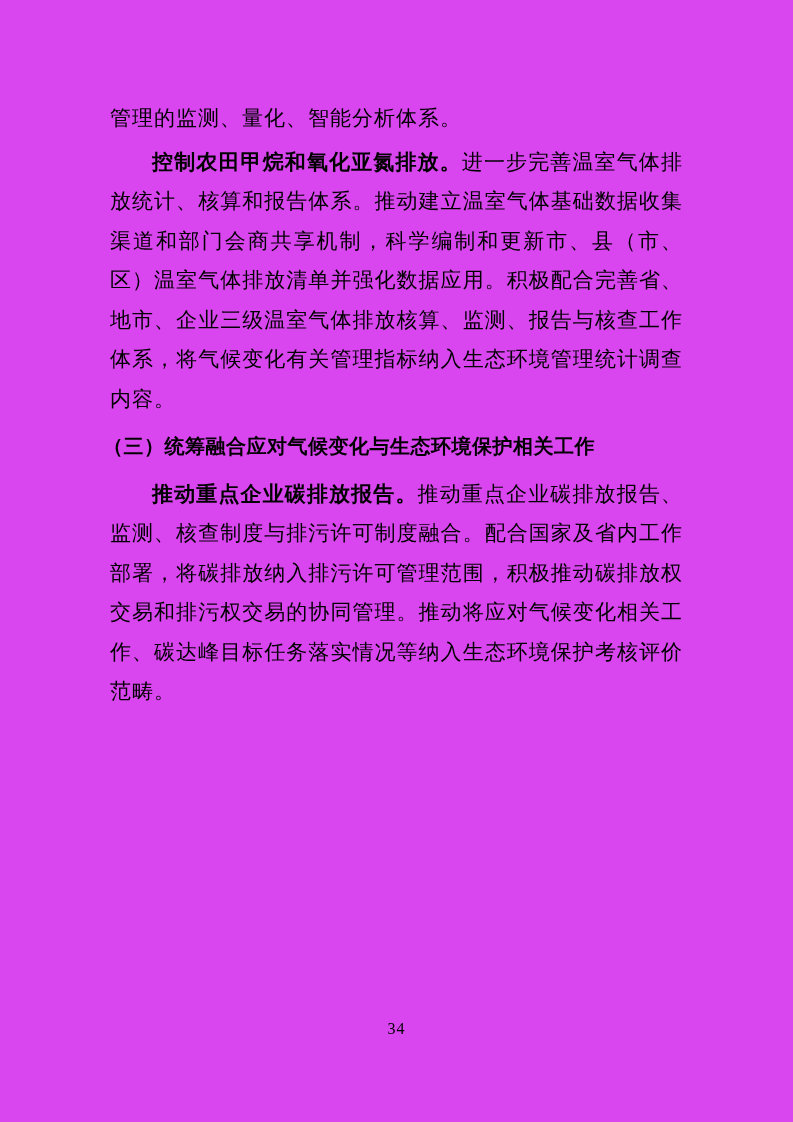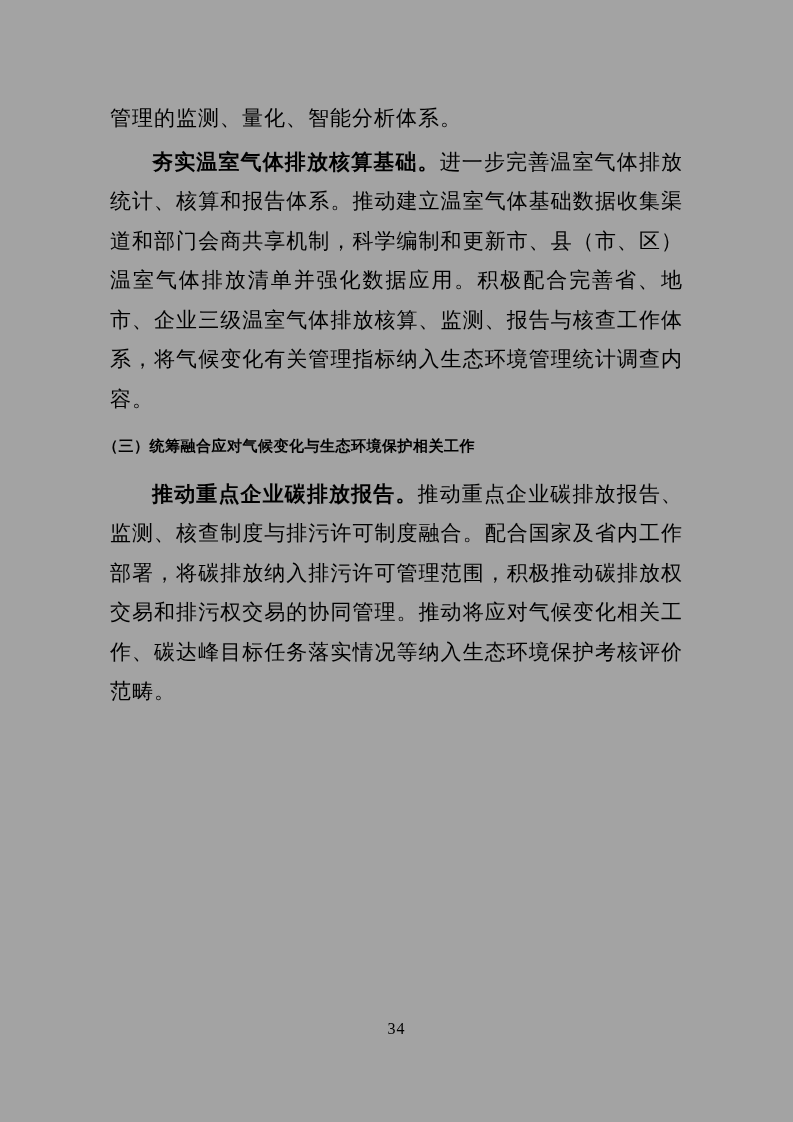--- a/index.html
+++ b/index.html
@@ -5,21 +5,21 @@
   html, body {
     margin: 0;
     padding: 0;
     background: #e8e8e8;
   }
   .page {
     position: relative;
     width: 793px;
     height: 1122px;
     margin: 0 auto;
-    background: #a3a3a3;
+    background: #d946ef;
     overflow: hidden;
     font-family: "Liberation Serif", "DejaVu Serif", serif;
     color: #000000;
   }
   .content {
     position: absolute;
     top: 95px;
     left: 110px;
     width: 573px;
     text-align: justify;
@@ -32,21 +32,21 @@
     margin: 4px 0;
     text-indent: 2em;
   }
   .content p.body.no-indent {
     text-indent: 0;
   }
   .content .lead {
     font-weight: bold;
   }
   .content h3.heading {
-    font-size: 15px;
+    font-size: 20px;
     font-weight: bold;
     margin: 8px 0 8px -7px;
     text-indent: 0;
     letter-spacing: 0.5px;
     line-height: 39.5px;
   }
   .footer {
     position: absolute;
     top: 1020px;
     left: 0;
@@ -60,21 +60,21 @@
   }
 </style>
 </head>
 <body>
 
 <div class="page">
   <div class="content">
 
     <p class="body no-indent"><span>管理的监测、量化、智能分析体系。</span></p>
 
-    <p class="body"><span class="lead">夯实温室气体排放核算基础。</span><span>进一步完善温室气体排放统计、核算和报告体系。推动建立温室气体基础数据收集渠道和部门会商共享机制，科学编制和更新市、县（市、区）温室气体排放清单并强化数据应用。积极配合完善省、地市、企业三级温室气体排放核算、监测、报告与核查工作体系，将气候变化有关管理指标纳入生态环境管理统计调查内容。</span></p>
+    <p class="body"><span class="lead">控制农田甲烷和氧化亚氮排放。</span><span>进一步完善温室气体排放统计、核算和报告体系。推动建立温室气体基础数据收集渠道和部门会商共享机制，科学编制和更新市、县（市、区）温室气体排放清单并强化数据应用。积极配合完善省、地市、企业三级温室气体排放核算、监测、报告与核查工作体系，将气候变化有关管理指标纳入生态环境管理统计调查内容。</span></p>
 
     <h3 class="heading">（三）统筹融合应对气候变化与生态环境保护相关工作</h3>
 
     <p class="body"><span class="lead">推动重点企业碳排放报告。</span><span>推动重点企业碳排放报告、监测、核查制度与排污许可制度融合。配合国家及省内工作部署，将碳排放纳入排污许可管理范围，积极推动碳排放权交易和排污权交易的协同管理。推动将应对气候变化相关工作、碳达峰目标任务落实情况等纳入生态环境保护考核评价范畴。</span></p>
 
 
   </div>
 
   <div class="footer">
     <span class="page-number">34</span>

